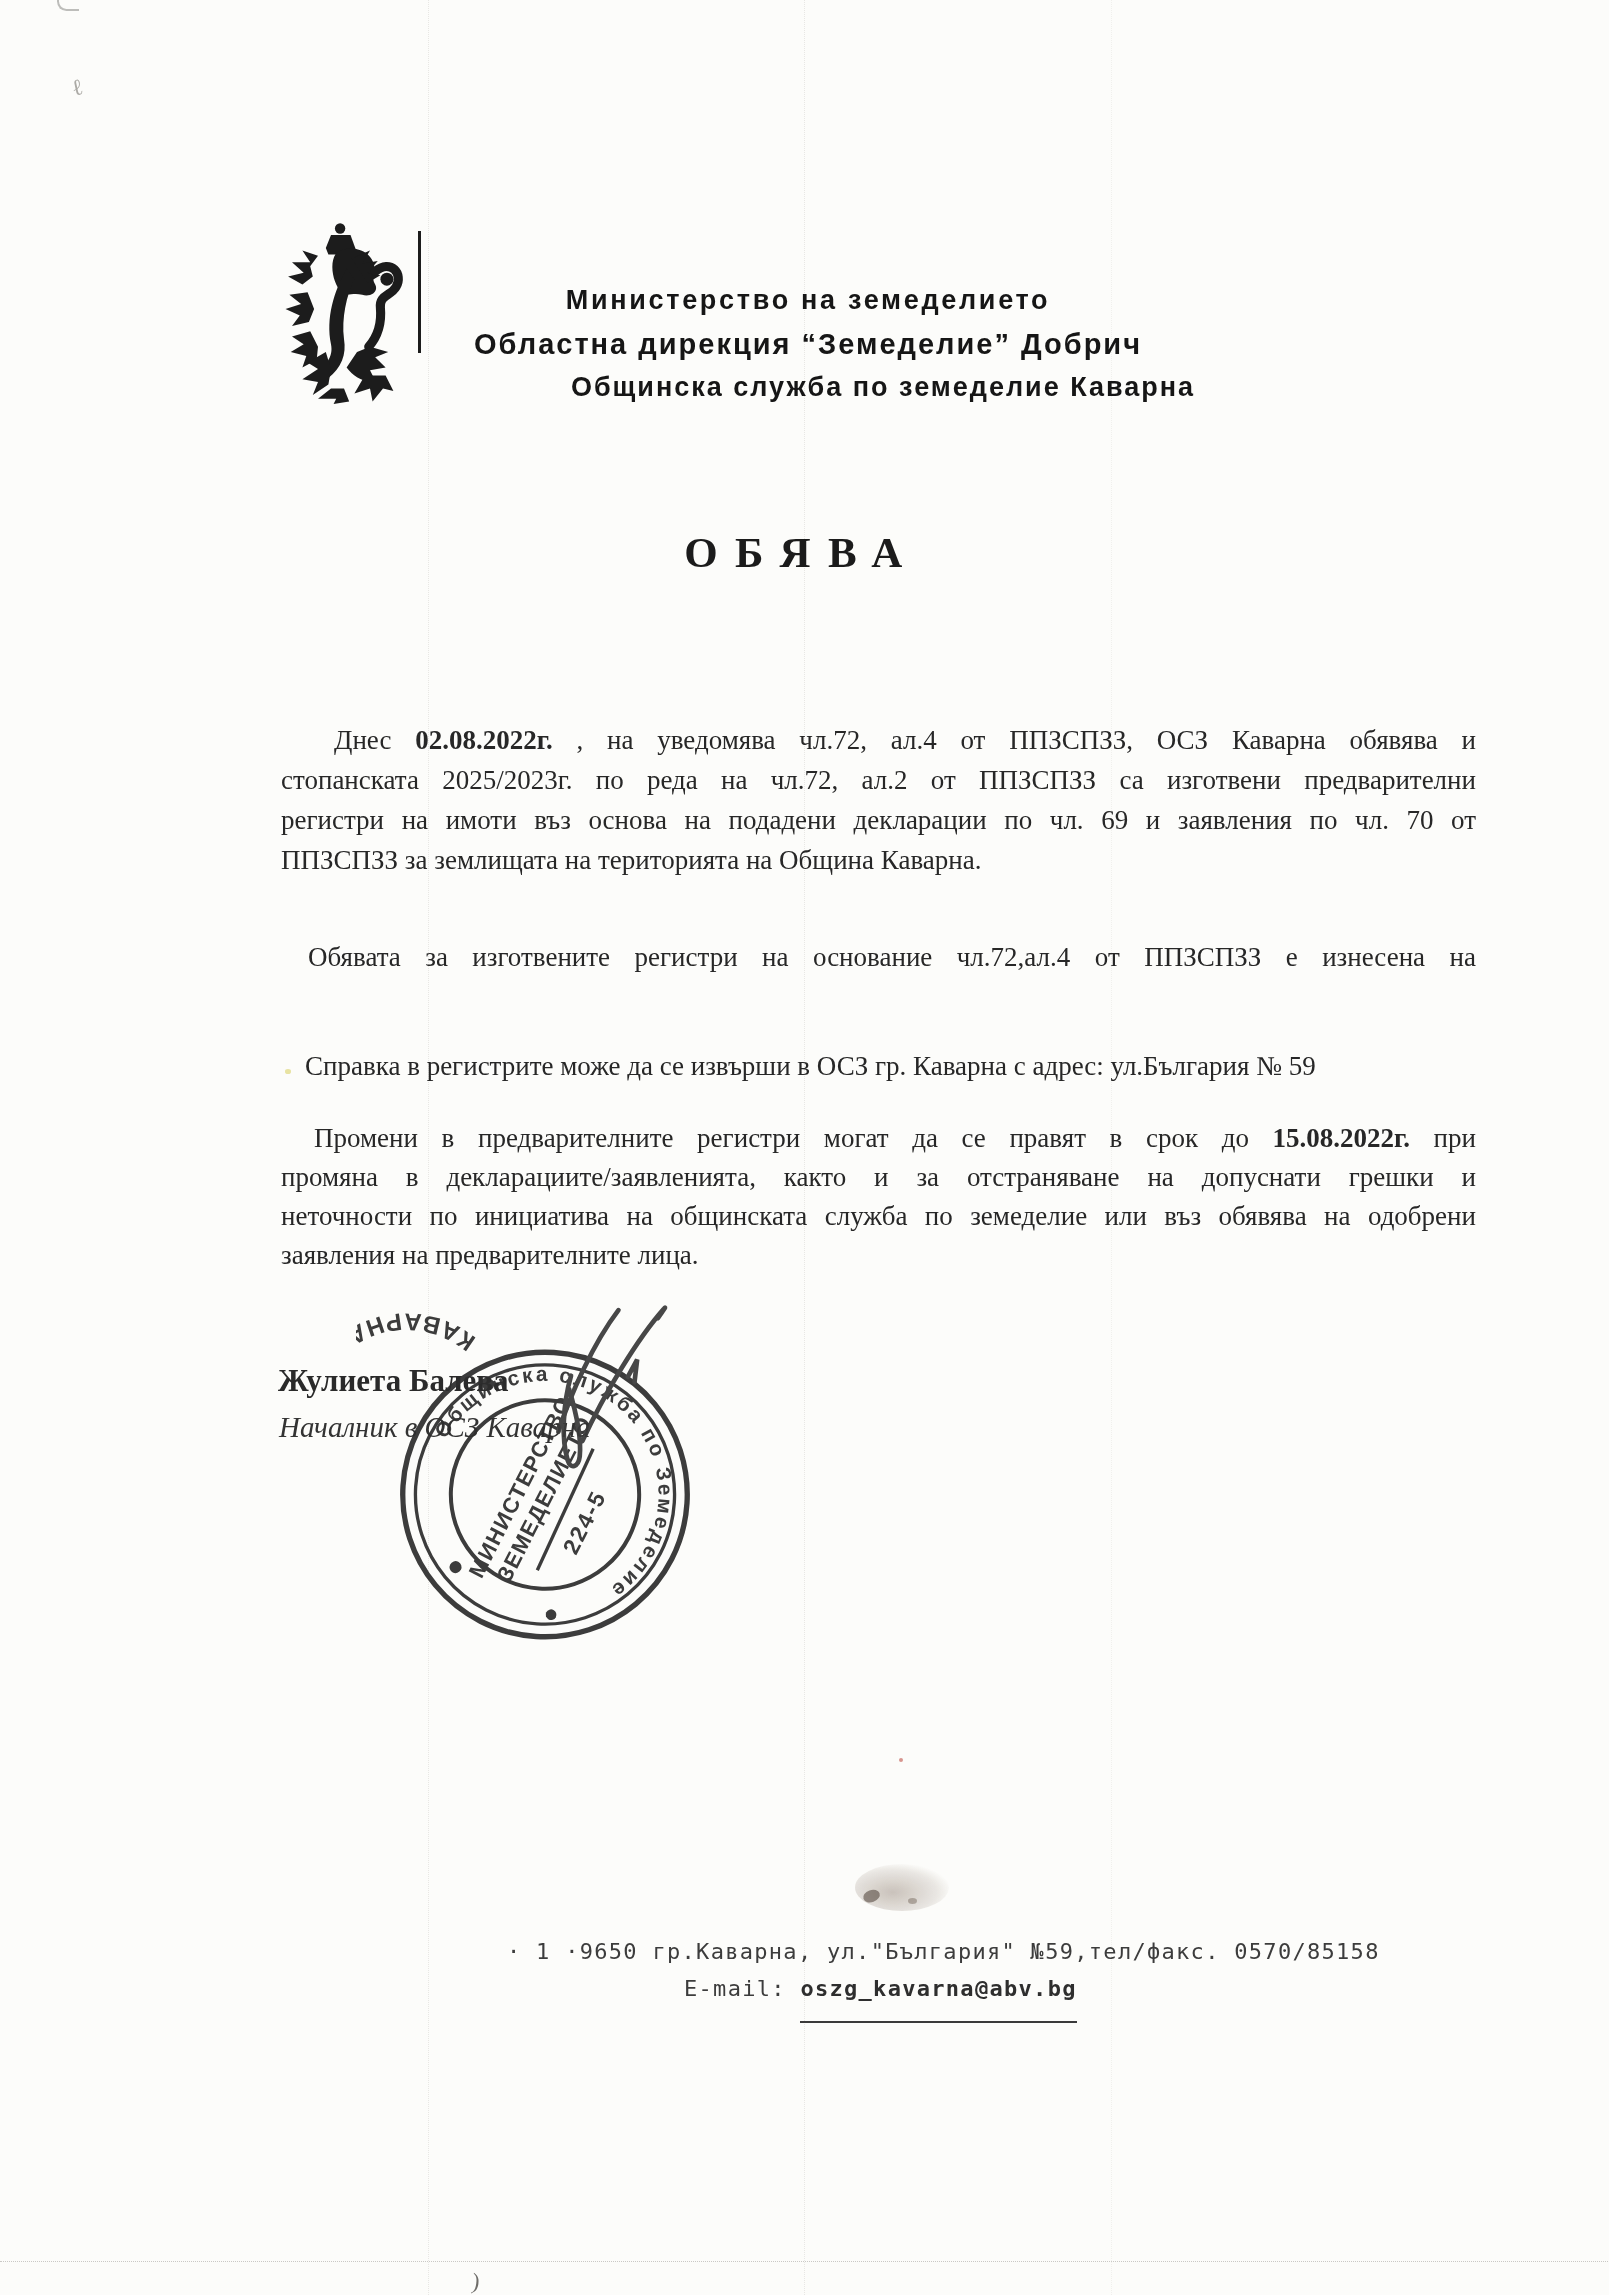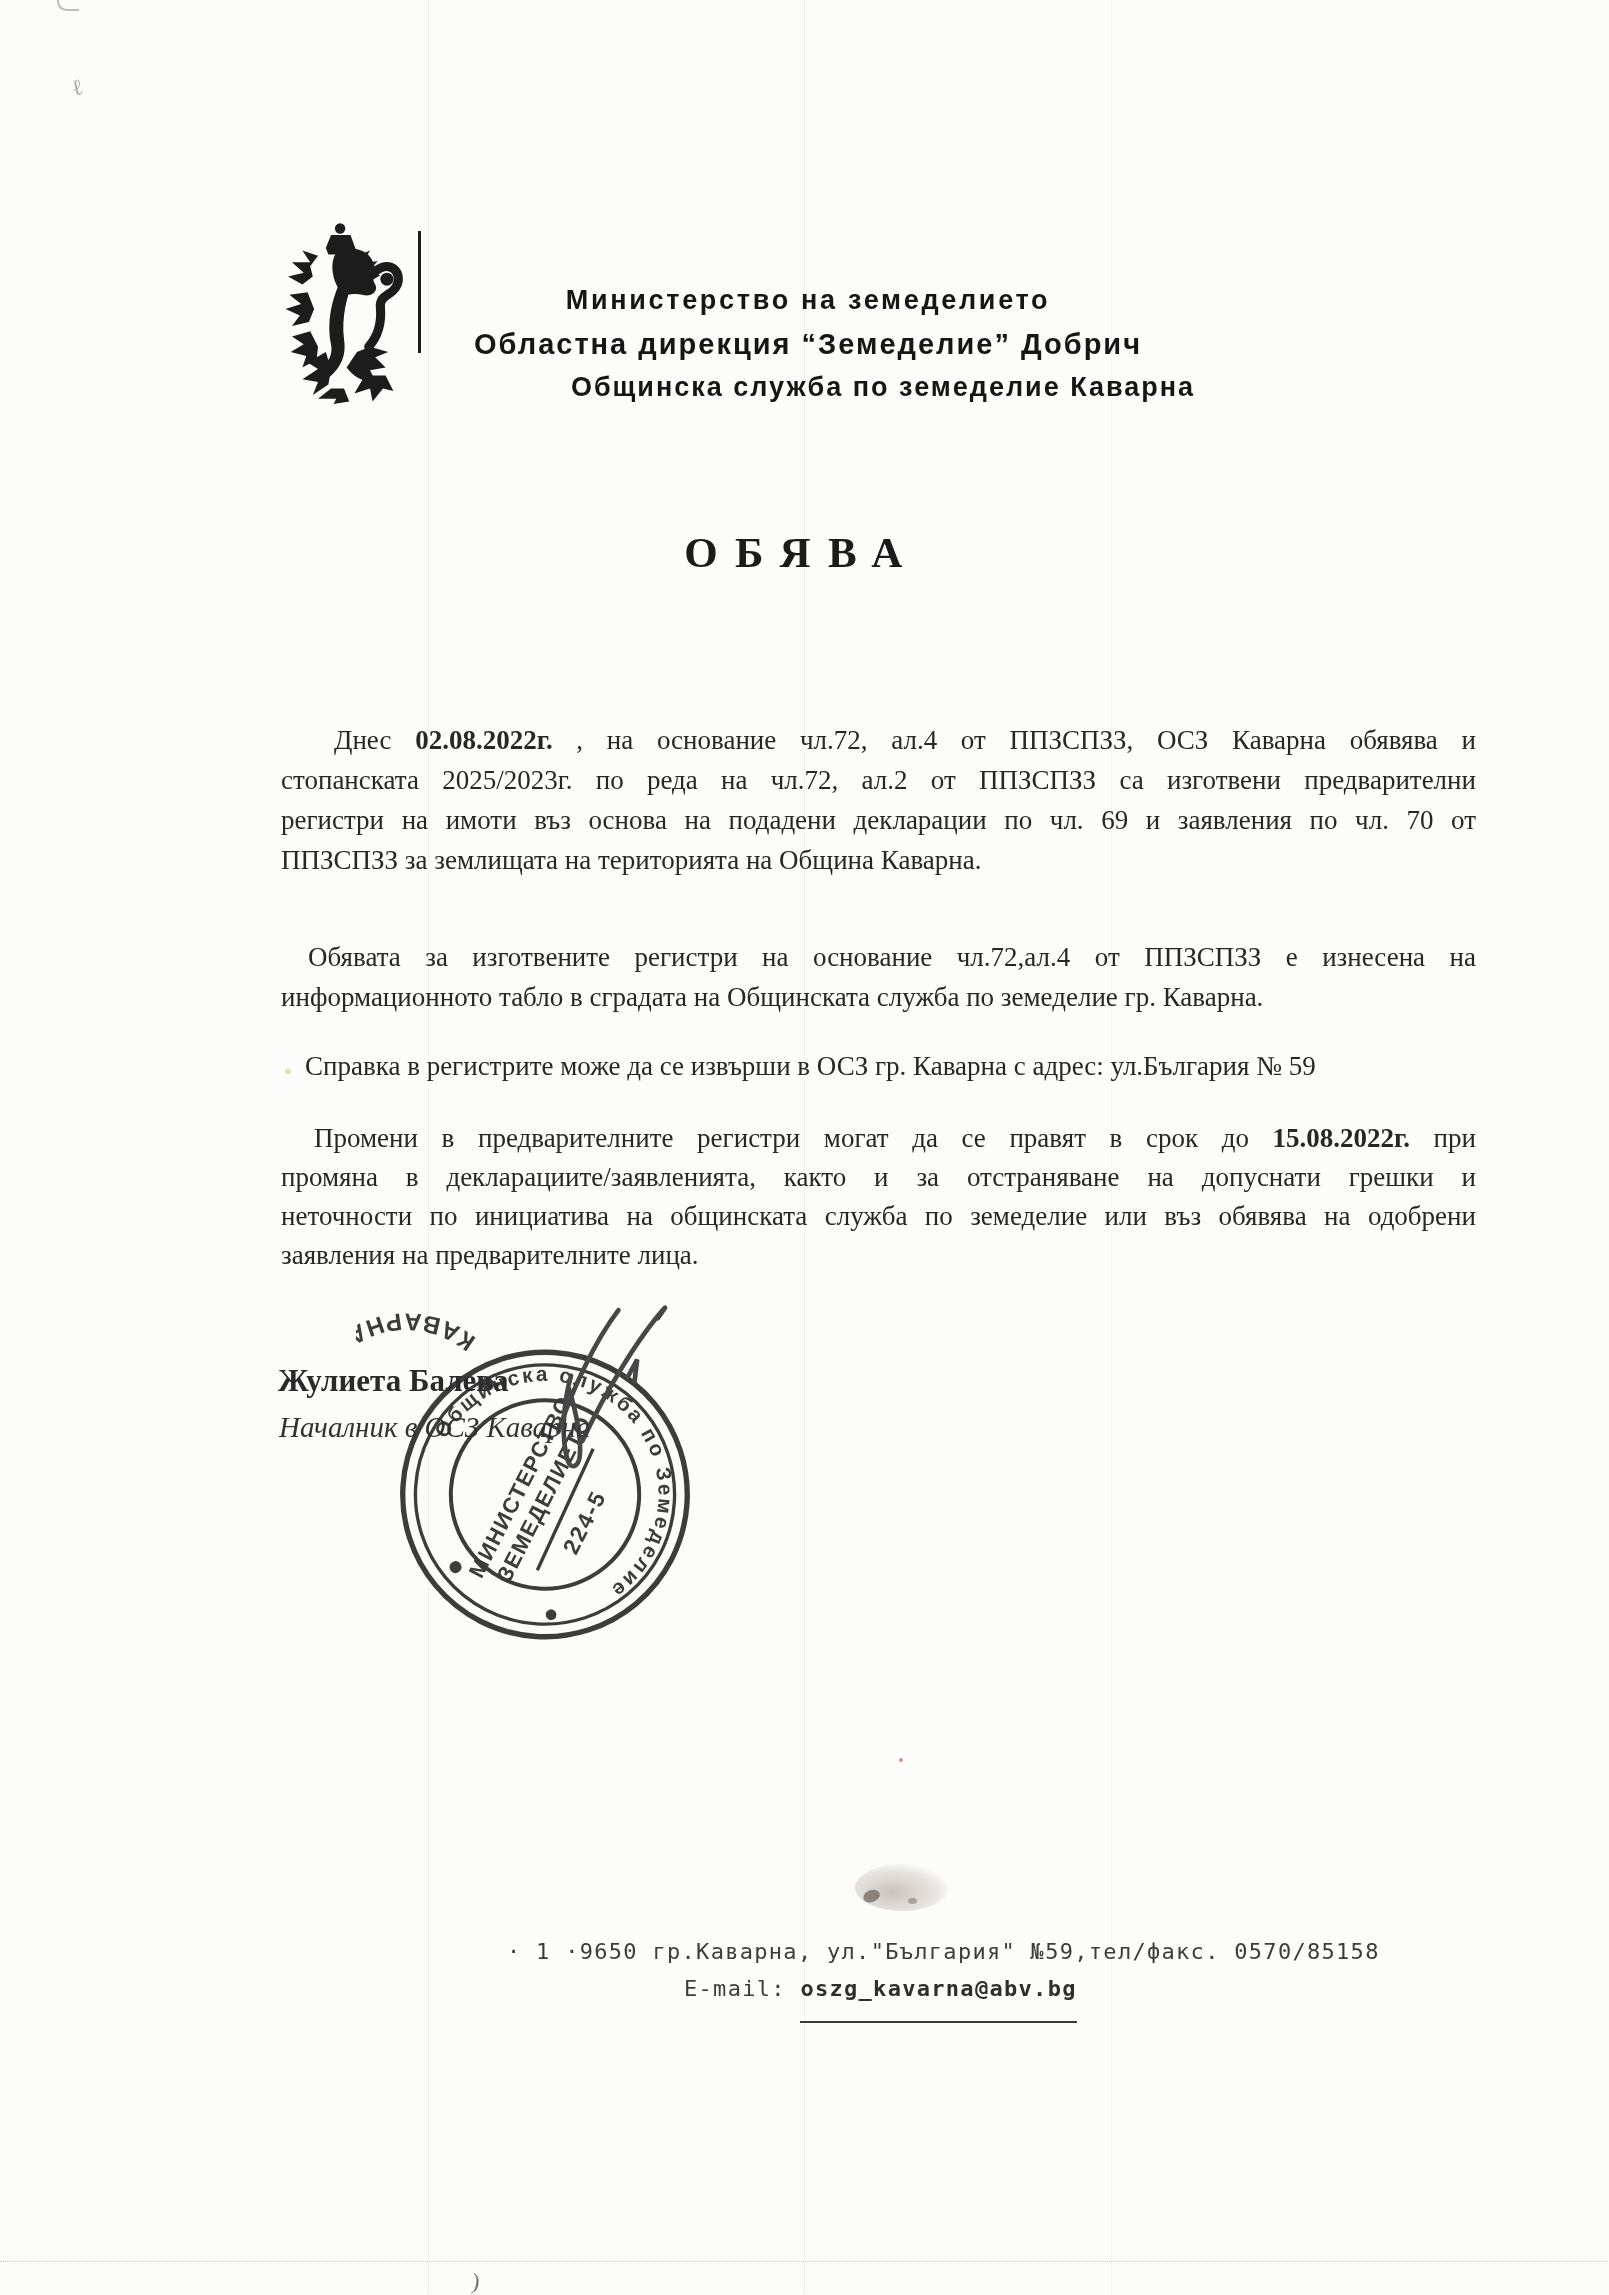--- a/index.html
+++ b/index.html
@@ -119,29 +119,28 @@
   </svg>
   <div class="sep"></div>
 
   <div class="h-line h2">Министерство на земеделието</div>
   <div class="h-line h3">Областна дирекция “Земеделие” Добрич</div>
   <div class="h-line h4">Общинска служба по земеделие Каварна</div>
 
   <div class="title">ОБЯВА</div>
 
   <div class="para" style="top:725px">
-    <div class="ln ind1"><span>Днес </span><span class="bold">02.08.2022г.</span><span> , на основание чл.72, ал.4 от ППЗСПЗЗ, ОСЗ Каварна обявява и</span></div>
+    <div class="ln ind1"><span>Днес </span><span class="bold">02.08.2022г.</span><span> , на уведомява чл.72, ал.4 от ППЗСПЗЗ, ОСЗ Каварна обявява и</span></div>
     <div class="ln">стопанската 2025/2023г. по реда на чл.72, ал.2 от ППЗСПЗЗ са изготвени предварителни</div>
     <div class="ln">регистри на имоти въз основа на подадени декларации по чл. 69 и заявления по чл. 70 от</div>
     <div class="ln last">ППЗСПЗЗ за землищата на територията на Община Каварна.</div>
   </div>
 
   <div class="para" style="top:942px">
     <div class="ln ind2">Обявата за изготвените регистри на основание чл.72,ал.4 от ППЗСПЗЗ е изнесена на</div>
-    <div class="ln last">информационното табло в сградата на Общинската служба по земеделие гр. Каварна.</div>
   </div>
 
   <div class="para" style="top:1051px">
     <div class="ln last ind3">Справка в регистрите може да се извърши в ОСЗ  гр. Каварна с адрес: ул.България № 59</div>
   </div>
 
   <div class="para p4" style="top:1123px">
     <div class="ln ind4"><span>Промени в предварителните регистри могат да се правят в срок до </span><span class="bold">15.08.2022г.</span><span> при</span></div>
     <div class="ln">промяна в декларациите/заявленията, както и за отстраняване на допуснати грешки и</div>
     <div class="ln">неточности по инициатива на общинската служба по земеделие или въз обявява на одобрени</div>

